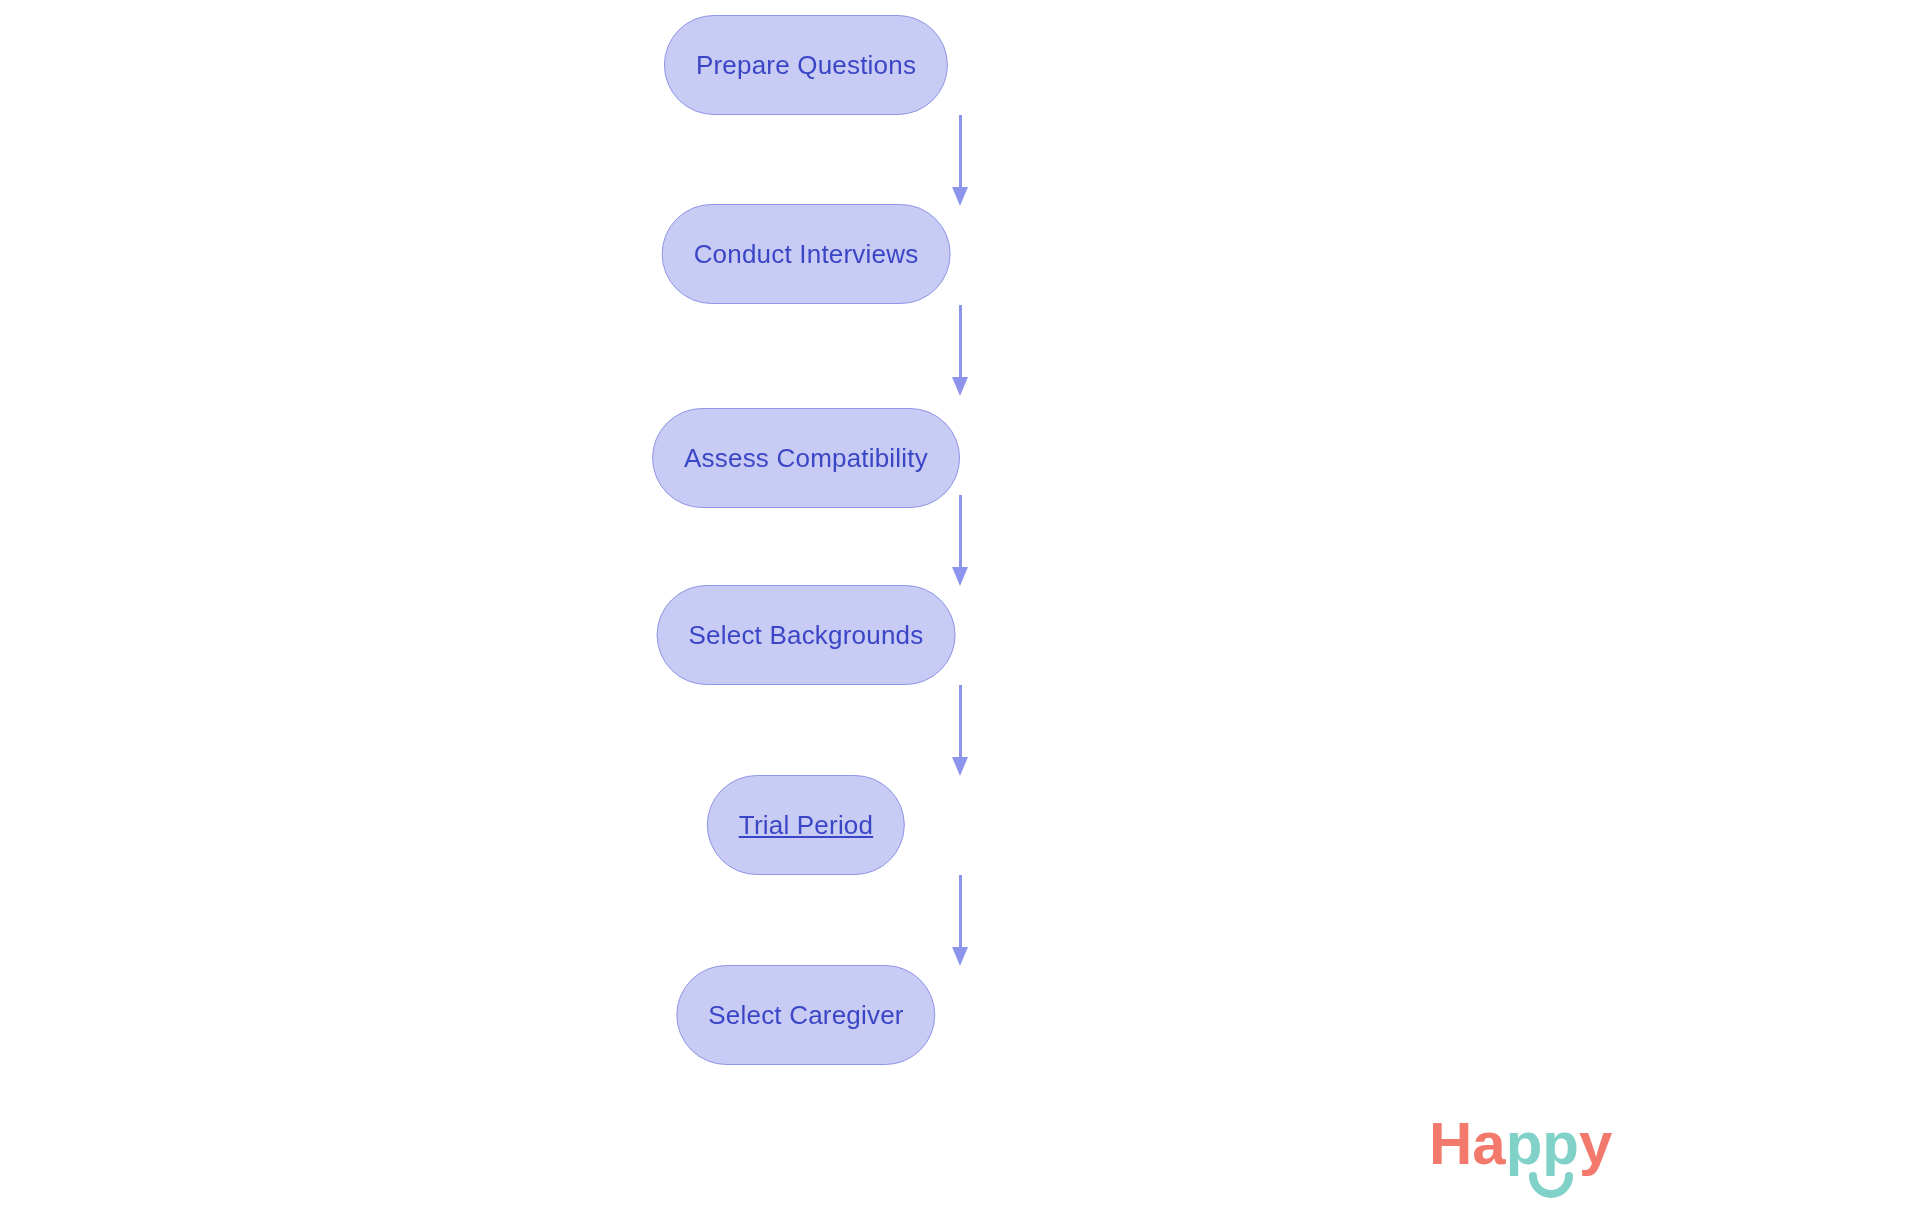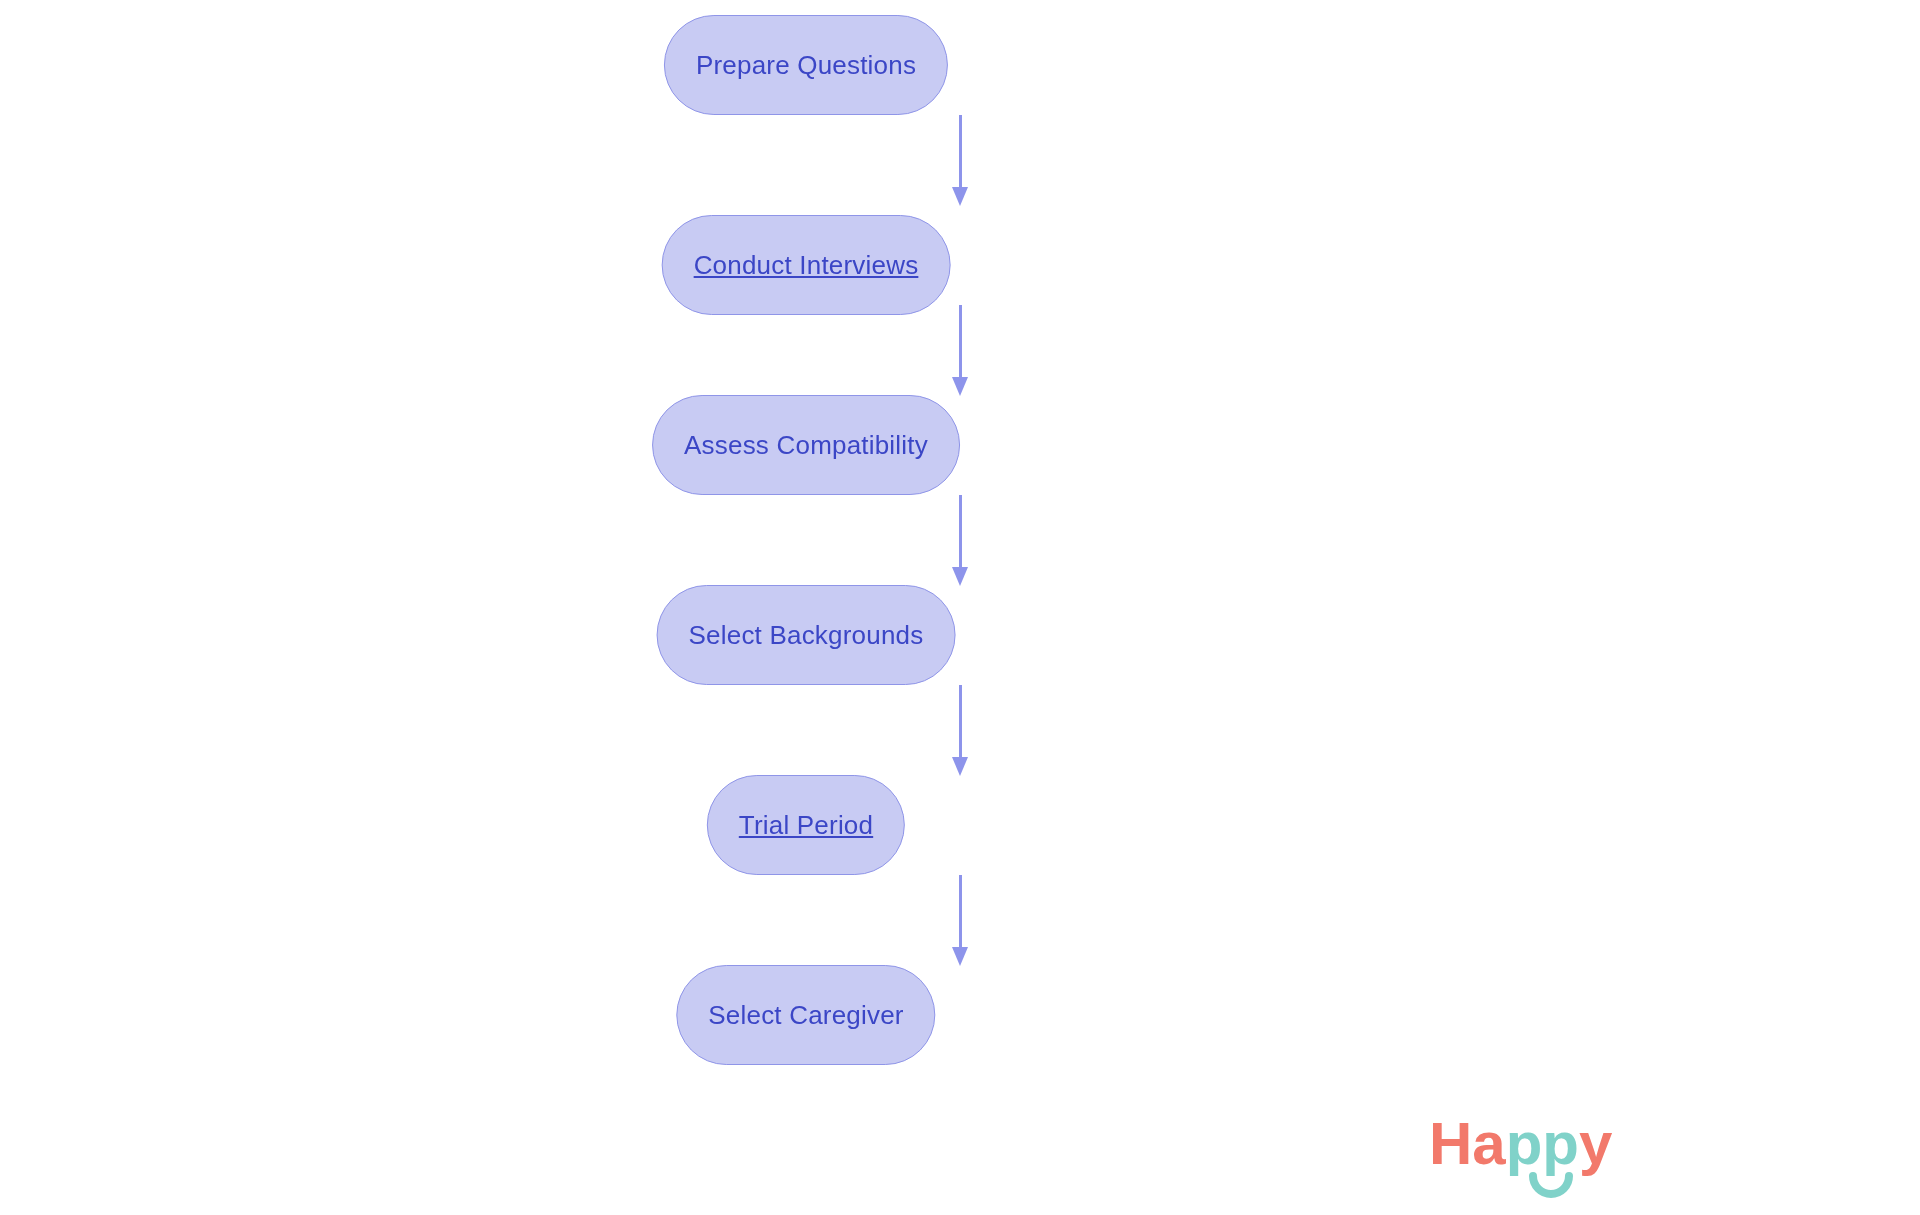--- a/index.html
+++ b/index.html
@@ -101,26 +101,26 @@
 </style>
 </head>
 <body>
 
 <div class="canvas">
 
   <div id="flowchart">
       <div class="node" style="top: 15px;">
         <span>Prepare Questions</span>
       </div>
-      <div class="node" style="top: 215px; text-decoration: underline;">
+      <div class="node" style="top: 204px;">
         <span>Conduct Interviews</span>
       </div>
       <div class="arrow-line" style="left: 958.5px; top: 115px; height: 73px;"></div>
       <div class="arrow-head" style="left: 952px; top: 187px;"></div>
-      <div class="node" style="top: 395px;">
+      <div class="node" style="top: 408px;">
         <span>Assess Compatibility</span>
       </div>
       <div class="arrow-line" style="left: 958.5px; top: 305px; height: 73px;"></div>
       <div class="arrow-head" style="left: 952px; top: 377px;"></div>
       <div class="node" style="top: 585px;">
         <span>Select Backgrounds</span>
       </div>
       <div class="arrow-line" style="left: 958.5px; top: 495px; height: 73px;"></div>
       <div class="arrow-head" style="left: 952px; top: 567px;"></div>
       <div class="node" style="top: 775px; text-decoration: underline;">

